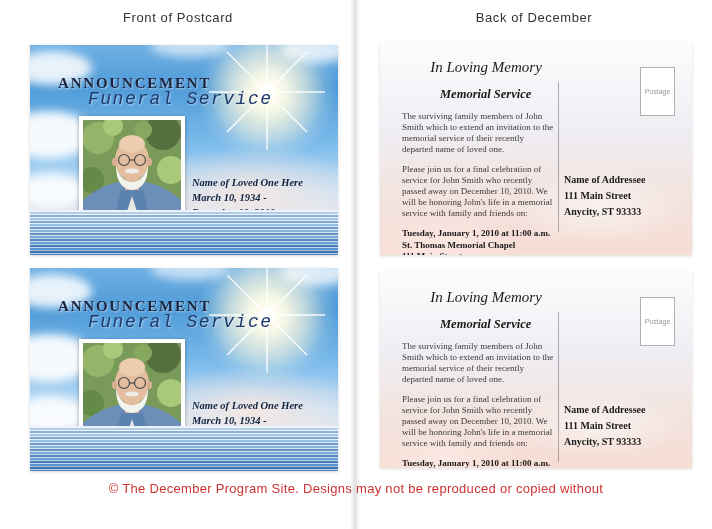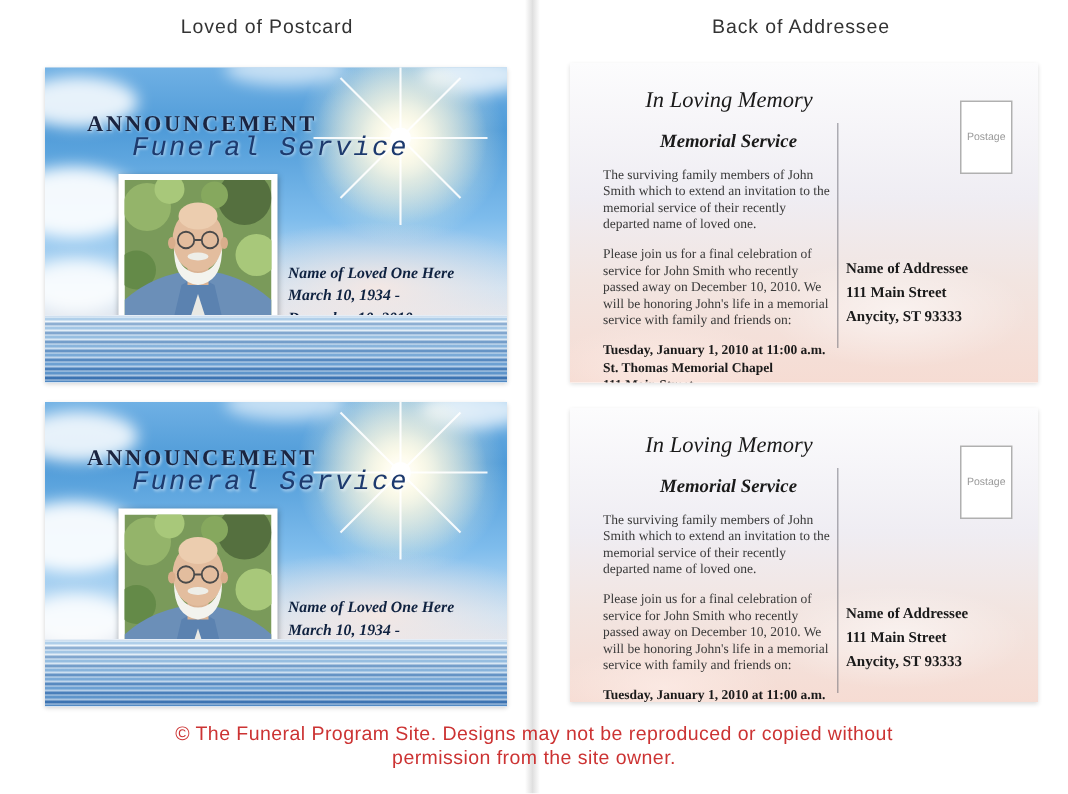--- a/index.html
+++ b/index.html
@@ -101,22 +101,22 @@
   
   .footer{
     position:absolute;left:0;top:481px;width:712px;text-align:center;
     font-family:"Liberation Sans", sans-serif;font-size:13px;line-height:16px;
     color:#cc3333;letter-spacing:0.3px;
   }
 </style>
 </head>
 <body>
 
-<div class="col-header" id="hdr-front">Loved of Postcard</div>
-<div class="col-header" id="hdr-back">Back of Addressee</div>
+<div class="col-header" id="hdr-front">Front of Postcard</div>
+<div class="col-header" id="hdr-back">Back of December</div>
 
 <div class="center-shadow"></div>
 
 <div class="front-card pos1">
   <div class="cloud c1"></div>
   <div class="cloud c2"></div>
   <div class="cloud c3"></div>
   <div class="cloud c4"></div>
   <div class="cloud c5"></div>
   <svg class="fc-sun" viewBox="0 0 120 120">
@@ -265,15 +265,14 @@
     <span class="bc-postage-label">Postage</span>
   </div>
   <div class="bc-addressee">
     <div>Name of Addressee</div>
     <div>111 Main Street</div>
     <div>Anycity, ST 93333</div>
   </div>
 </div>
 
 <div class="footer">
-  <div>© The Funeral Program Site. Designs may not be reproduced or copied without</div>
-  <div>permission from the site owner.</div>
+  <div>© The December Program Site. Designs may not be reproduced or copied without</div>
 </div>
 
 </body></html>

